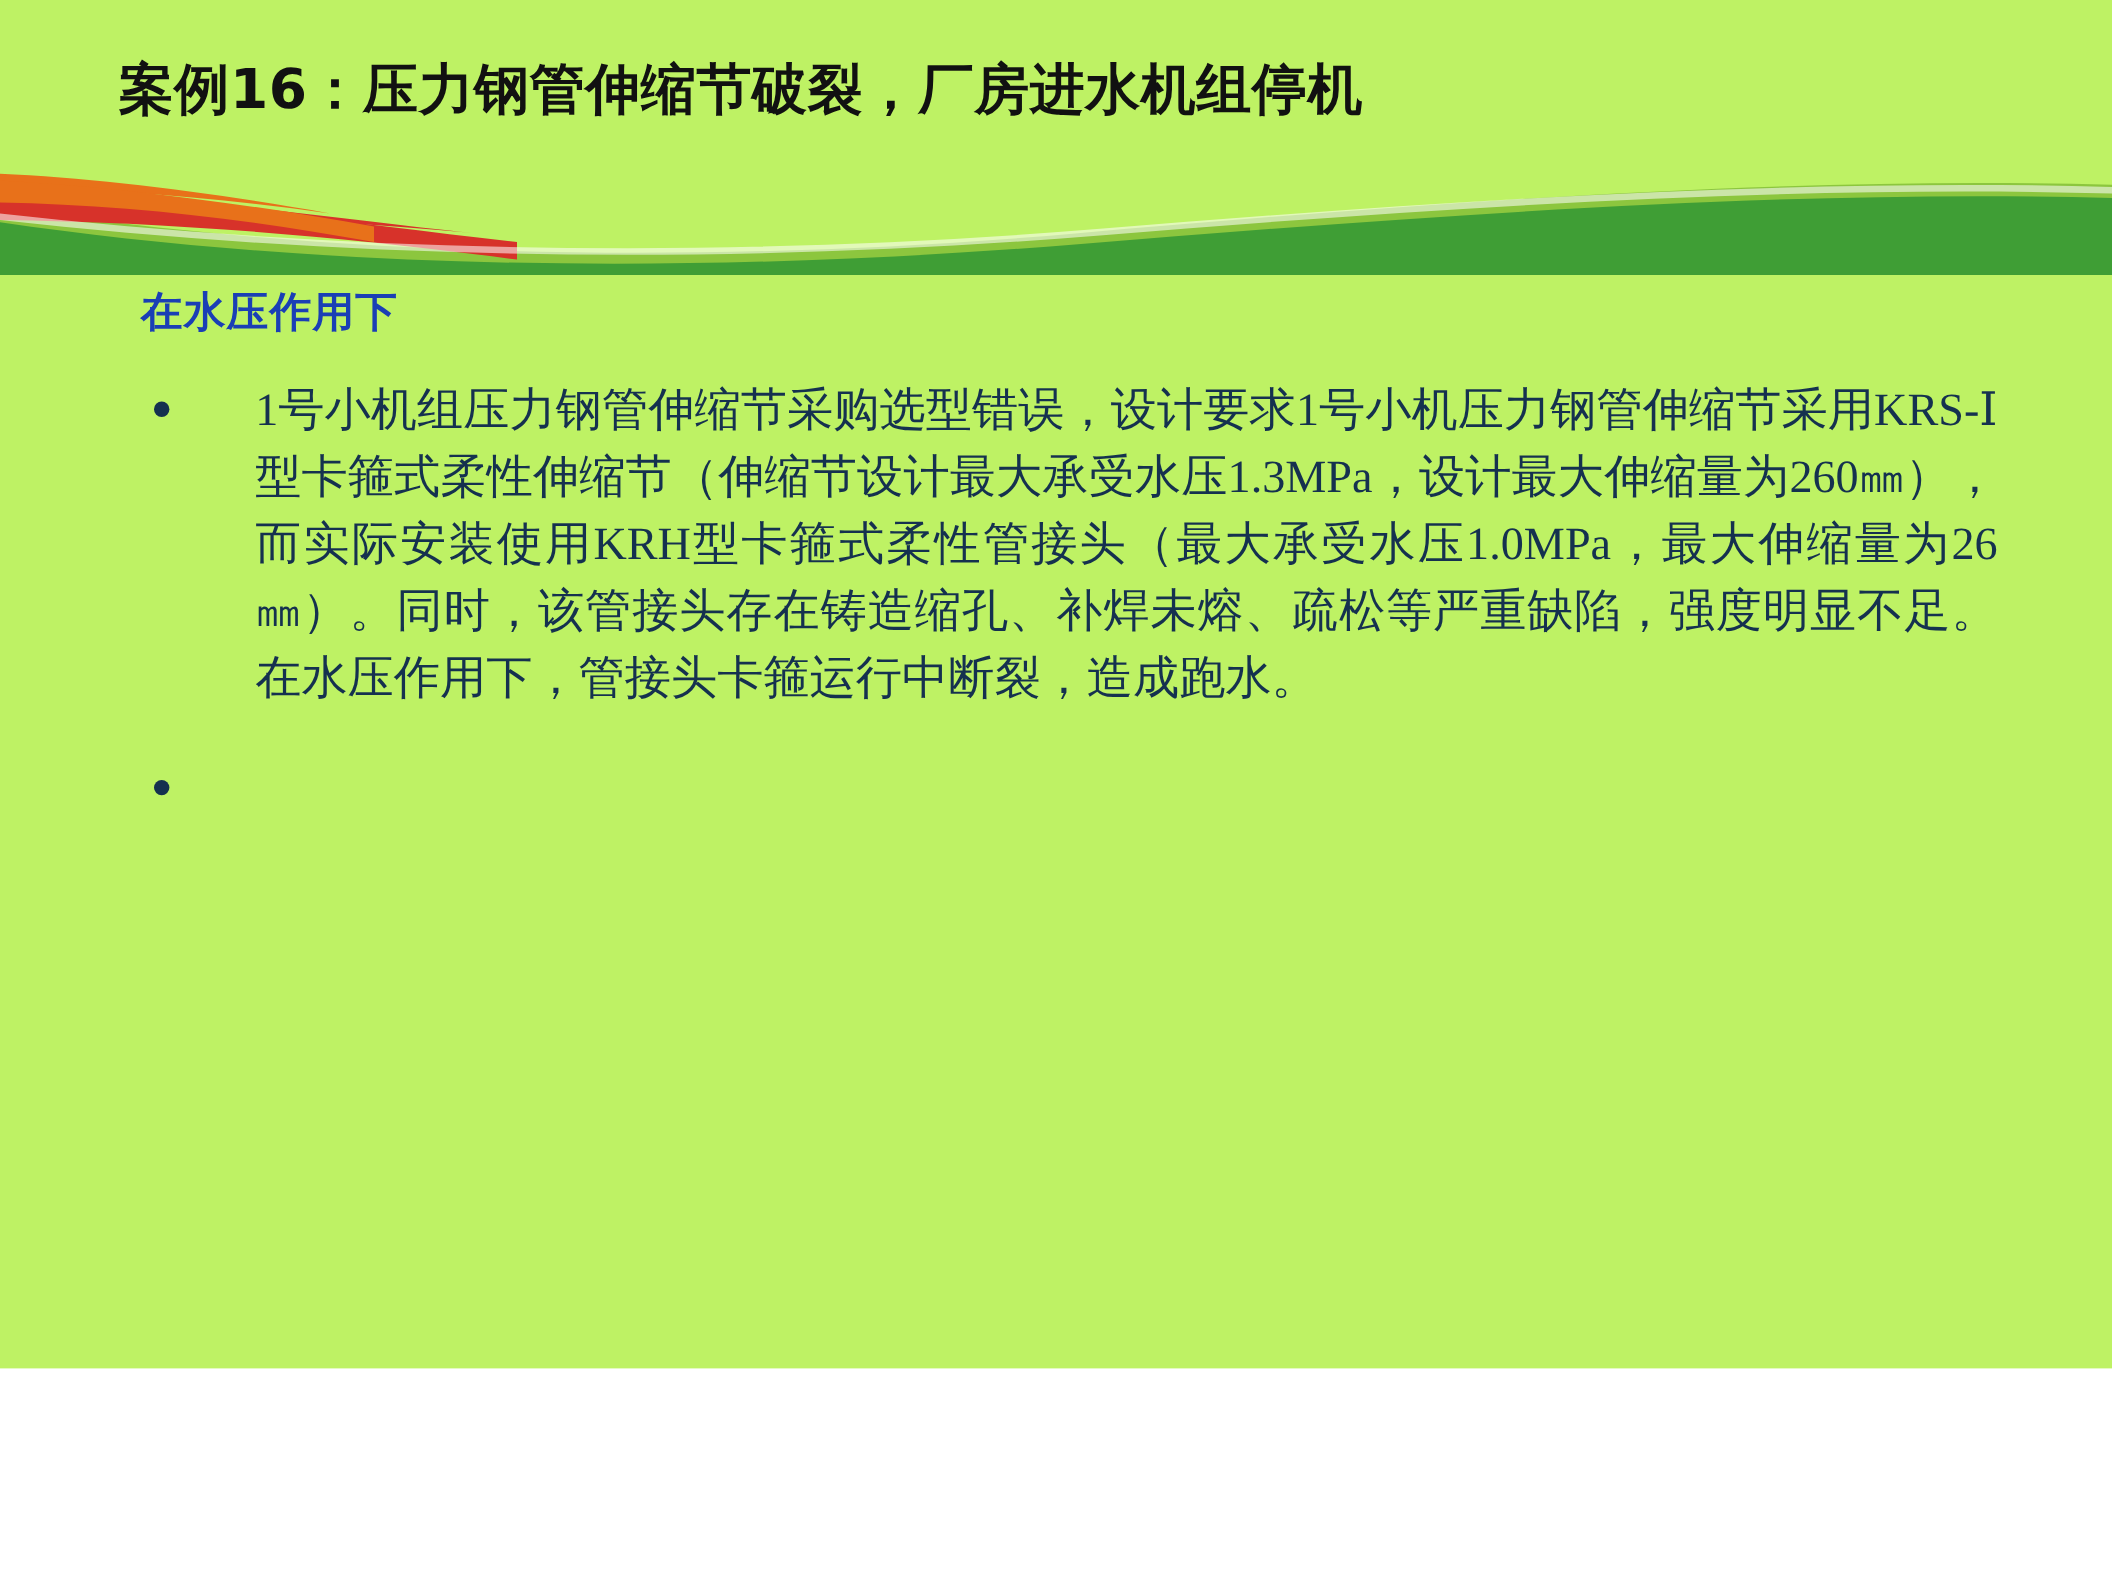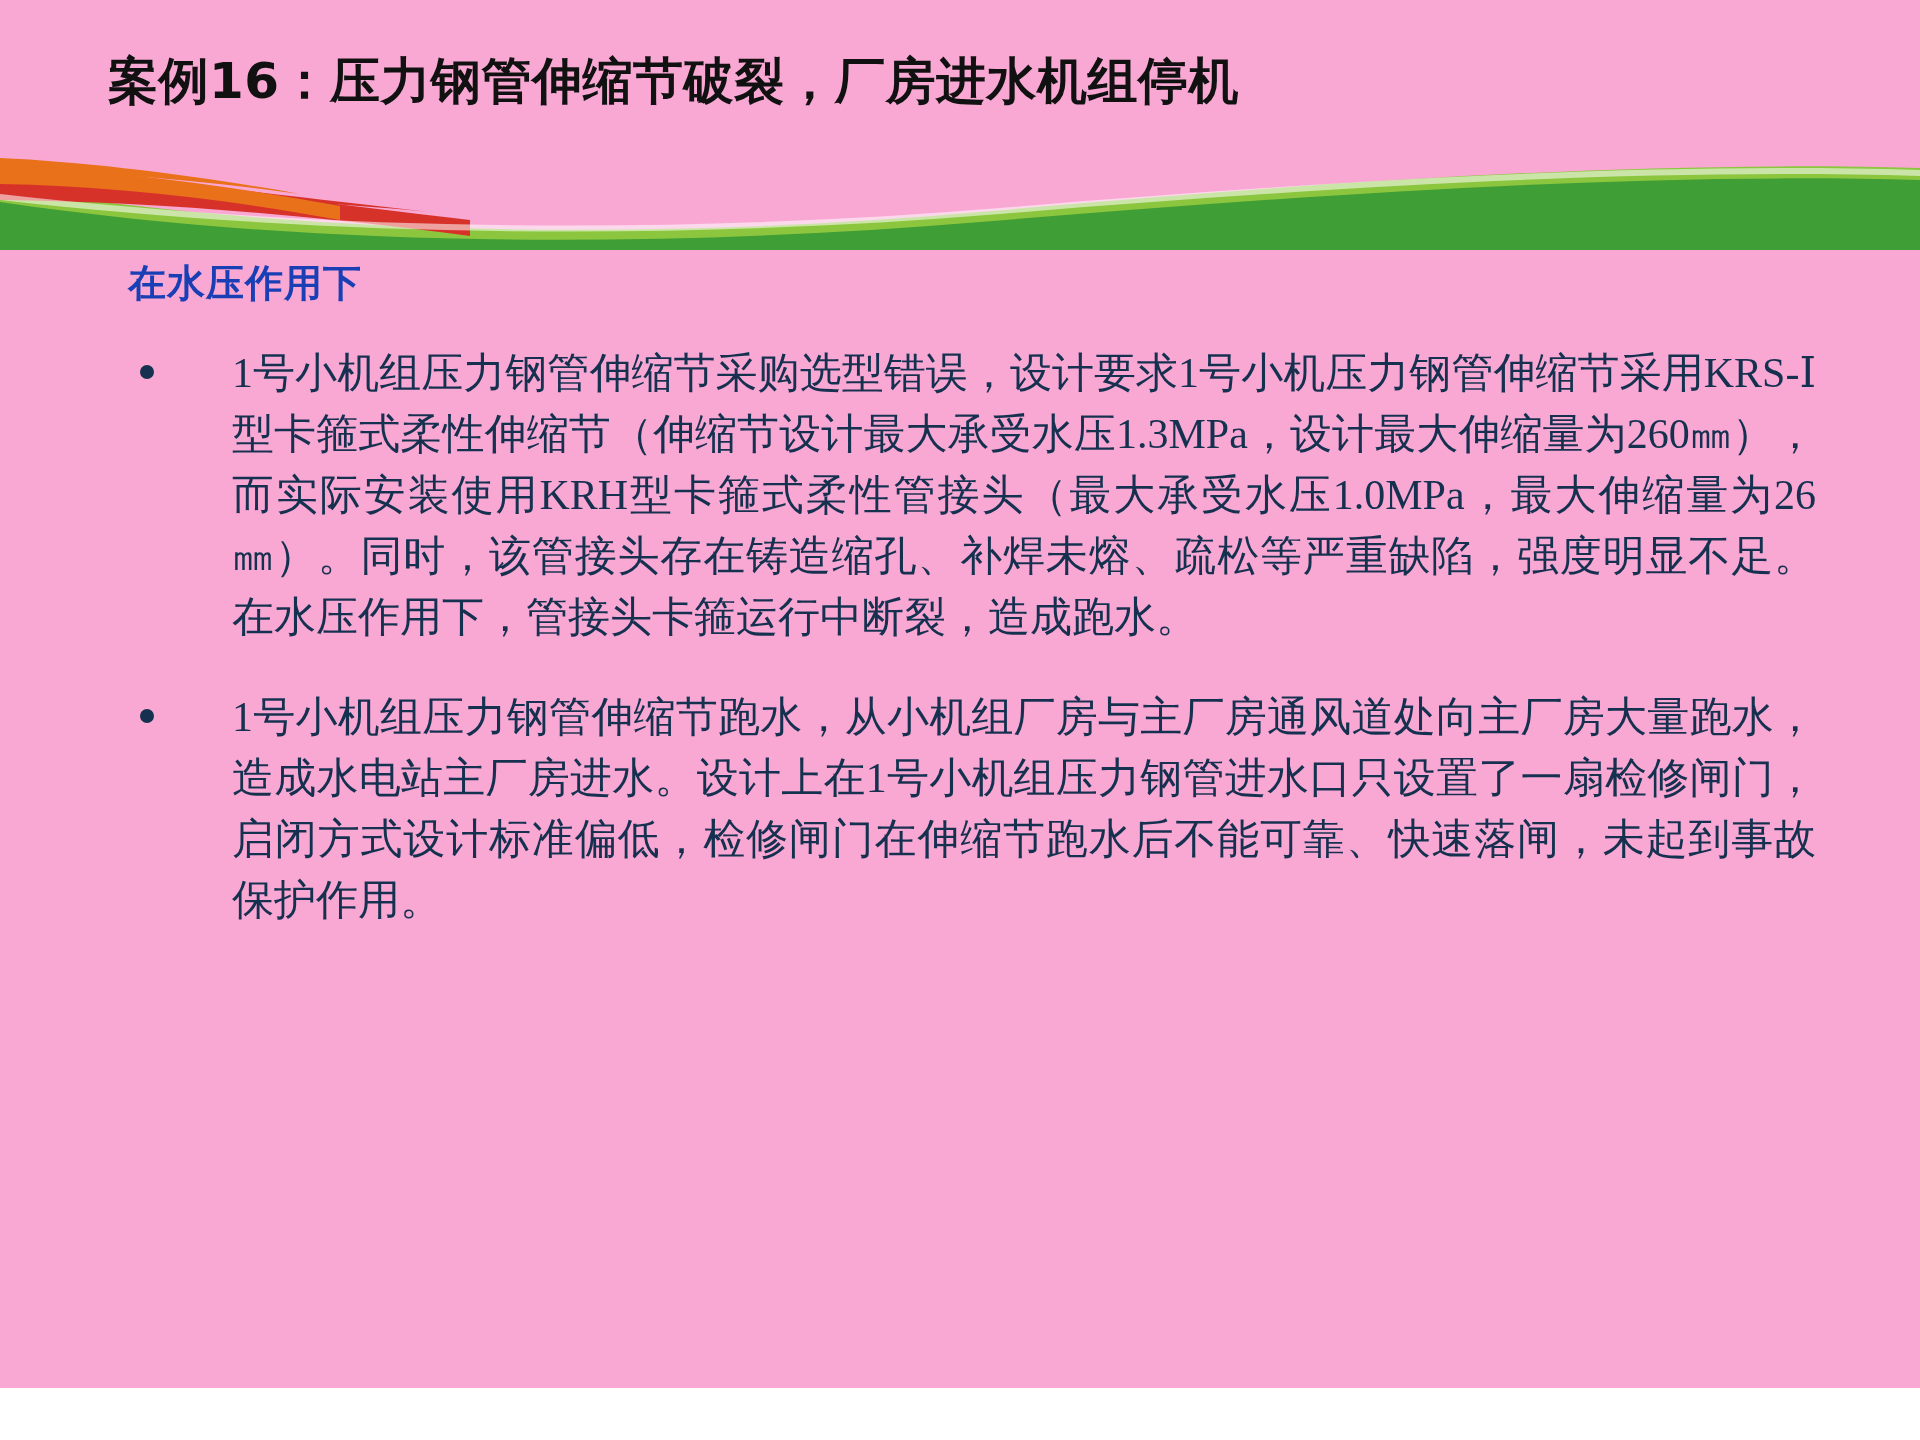--- a/index.html
+++ b/index.html
@@ -11,22 +11,22 @@
     height: 1440px;
     background: #ffffff;
     font-family: "Liberation Serif", "DejaVu Serif", serif;
     overflow: hidden;
     position: relative;
   }
 
   .slide {
     position: relative;
     width: 1920px;
-    height: 1388px;
-    background: #f9a8d4;
+    height: 1244px;
+    background: #bef264;
     text-decoration: underline;
   }
 
   
   .title-area {
     position: absolute;
     left: 0;
     top: 48px;
     width: 1920px;
     height: 110px;
@@ -131,18 +131,17 @@
   <div class="content">
     <div class="section-heading">在水压作用下</div>
 
     <ul class="bullets">
       <li>
         <span class="dot"></span>
         <div class="para">1号小机组压力钢管伸缩节采购选型错误，设计要求1号小机压力钢管伸缩节采用KRS-Ⅰ型卡箍式柔性伸缩节（伸缩节设计最大承受水压1.3MPa，设计最大伸缩量为260㎜），而实际安装使用KRH型卡箍式柔性管接头（最大承受水压1.0MPa，最大伸缩量为26㎜）。同时，该管接头存在铸造缩孔、补焊未熔、疏松等严重缺陷，强度明显不足。在水压作用下，管接头卡箍运行中断裂，造成跑水。</div>
       </li>
       <li>
         <span class="dot"></span>
-        <div class="para">1号小机组压力钢管伸缩节跑水，从小机组厂房与主厂房通风道处向主厂房大量跑水，造成水电站主厂房进水。设计上在1号小机组压力钢管进水口只设置了一扇检修闸门，启闭方式设计标准偏低，检修闸门在伸缩节跑水后不能可靠、快速落闸，未起到事故保护作用。</div>
       </li>
     </ul>
   </div>
 
 </div>
 
 </body></html>

